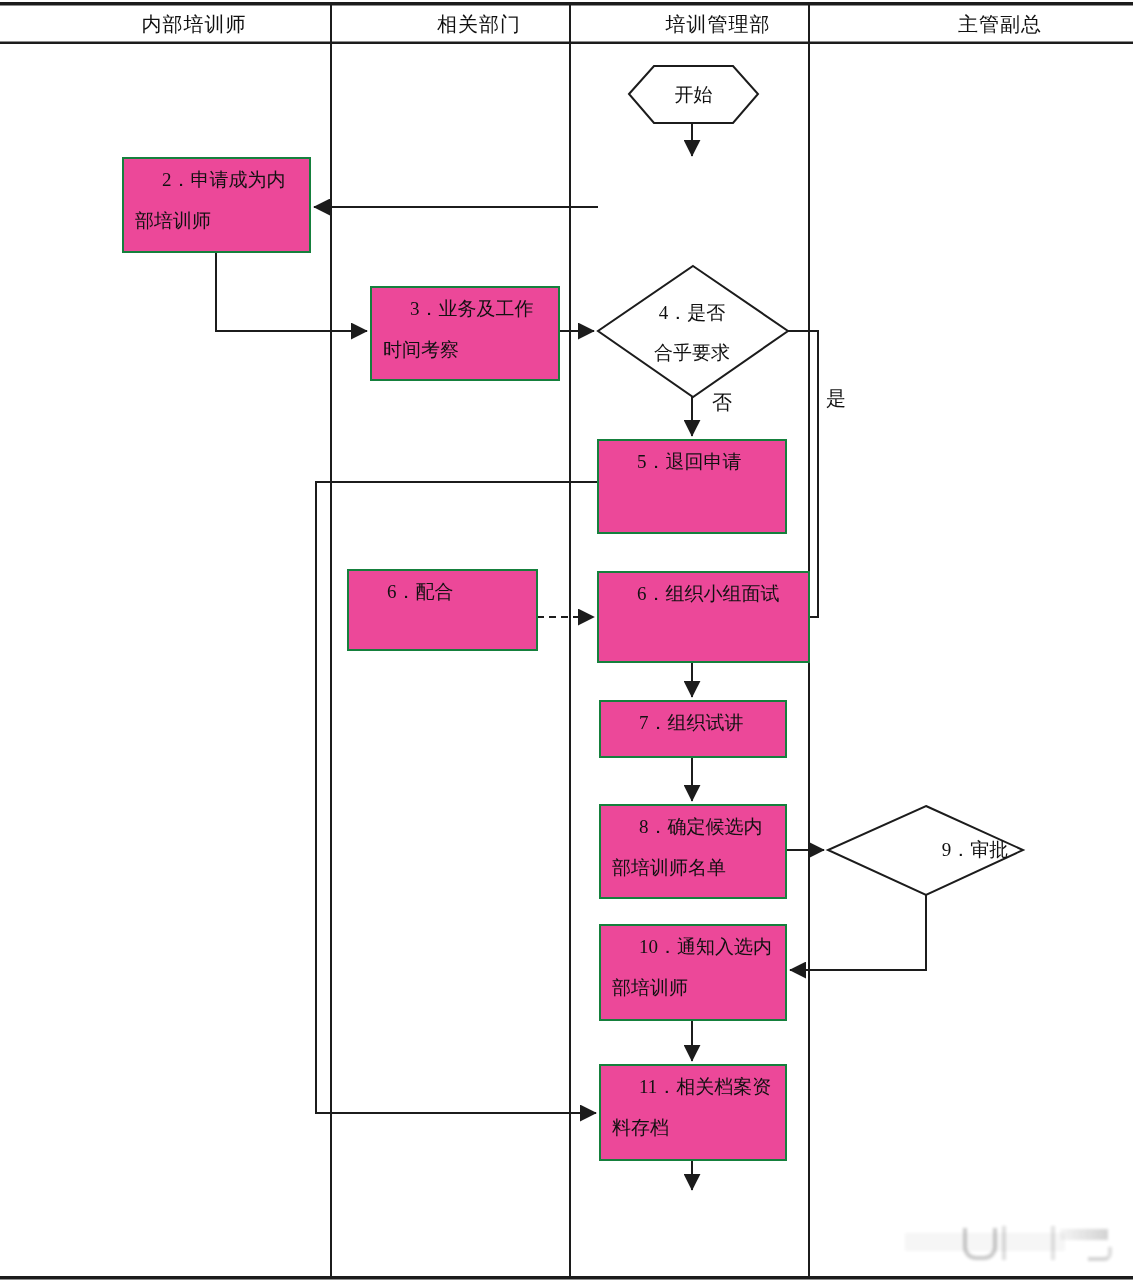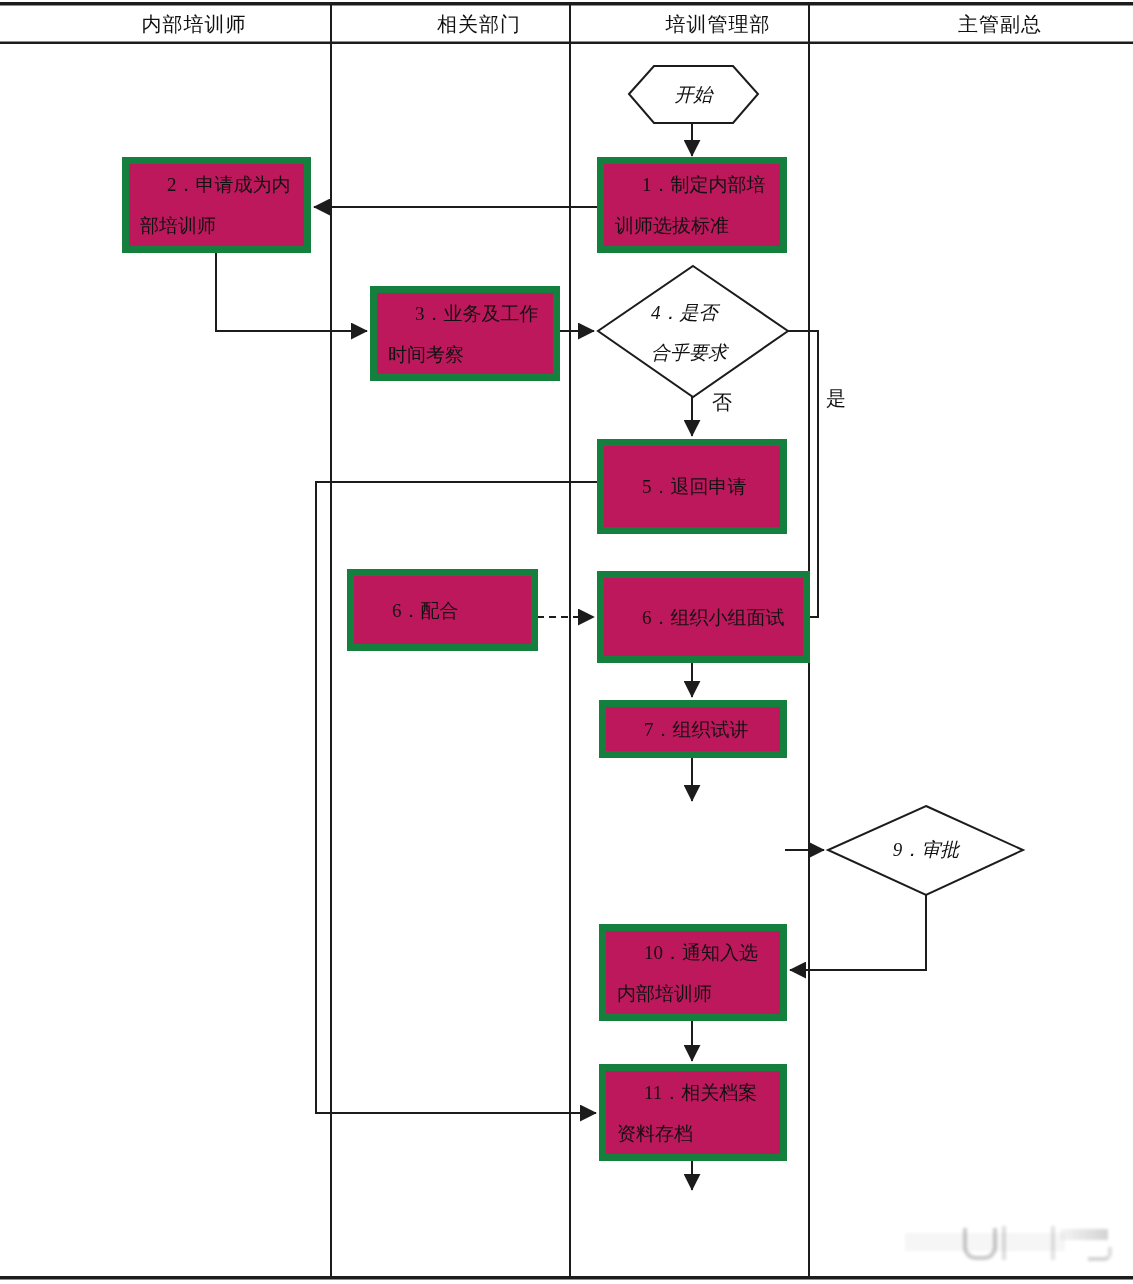--- a/index.html
+++ b/index.html
@@ -7,28 +7,28 @@
     position:relative;width:1133px;height:1284px;background:#ffffff;
     font-family:"Liberation Serif","DejaVu Serif",serif;color:#111111;
     overflow:hidden;
   }
   .layer{position:absolute;left:0;top:0;}
   .lane-header{
     position:absolute;top:9px;height:30px;display:flex;align-items:center;justify-content:center;
     font-size:20px;letter-spacing:1px;padding-left:29px;
   }
   .node{
-    position:absolute;border:7px solid #15803d;background:#be185d;box-sizing:border-box;
-    display:flex;align-items:center;font-size:19px;line-height:41px;
+    position:absolute;border:2px solid #15803d;background:#ec4899;box-sizing:border-box;
+    display:flex;align-items:flex-start;font-size:19px;line-height:41px;
   }
   .node .txt{width:100%;padding:0 11px;text-indent:27px;text-align:left;}
   .node .txt.nowrap{white-space:nowrap;}
   .shape-label{
-    position:absolute;display:flex;align-items:center;justify-content:center;text-align:left;
-    font-size:19px;line-height:40px;background:transparent;font-style:italic;
+    position:absolute;display:flex;align-items:center;justify-content:center;text-align:center;
+    font-size:19px;line-height:40px;background:transparent;
   }
   .stadium{border-radius:30px;justify-content:center;}
   .stadium .txt{text-indent:0;text-align:center;}
   .edge-label{position:absolute;font-size:20px;}
   
   .wm{position:absolute;filter:blur(1.5px);opacity:.45;}
   .wm-bar{left:905px;top:1233px;width:160px;height:18px;background:rgba(60,60,60,.10);}
   .wm-u{left:963px;top:1228px;width:26px;height:28px;border:4px solid rgba(40,40,40,.55);
         border-top:none;border-radius:0 0 13px 13px;background:transparent;}
   .wm-t1{left:1002px;top:1226px;width:4px;height:34px;background:rgba(40,40,40,.35);}
@@ -83,42 +83,42 @@
     </g>
   </svg>
 
   <div class="lane-header" style="left:0;width:330px;">内部培训师</div>
   <div class="lane-header" style="left:331px;width:238px;">相关部门</div>
   <div class="lane-header" style="left:570px;width:238px;">培训管理部</div>
   <div class="lane-header" style="left:809px;width:324px;">主管副总</div>
 
   <div class="shape-label" style="left:629px;top:80px;width:129px;height:30px;">开始</div>
   <div class="shape-label" style="left:651px;top:293px;width:82px;height:80px;">4．是否合乎要求</div>
-  <div class="shape-label" style="left:856px;top:835px;width:140px;height:30px;">9．审批</div>
+  <div class="shape-label" style="left:905px;top:835px;width:140px;height:30px;">9．审批</div>
 
-  <div class="node" style="left:597px;top:157px;width:190px;height:96px;">
-    <div class="txt">1．制定内部培训师选拔标准</div>
-  </div>
   <div class="node" style="left:122px;top:157px;width:189px;height:96px;">
     <div class="txt">2．申请成为内部培训师</div>
   </div>
   <div class="node" style="left:370px;top:286px;width:190px;height:95px;">
     <div class="txt">3．业务及工作时间考察</div>
   </div>
   <div class="node" style="left:597px;top:439px;width:190px;height:95px;">
     <div class="txt nowrap">5．退回申请</div>
   </div>
   <div class="node" style="left:347px;top:569px;width:191px;height:82px;">
     <div class="txt nowrap">6．配合</div>
   </div>
   <div class="node" style="left:597px;top:571px;width:213px;height:92px;">
     <div class="txt nowrap">6．组织小组面试</div>
   </div>
   <div class="node" style="left:599px;top:700px;width:188px;height:58px;">
     <div class="txt nowrap">7．组织试讲</div>
+  </div>
+  <div class="node" style="left:599px;top:804px;width:188px;height:95px;">
+    <div class="txt">8．确定候选内部培训师名单</div>
   </div>
   <div class="node" style="left:599px;top:924px;width:188px;height:97px;">
     <div class="txt">10．通知入选内部培训师</div>
   </div>
   <div class="node" style="left:599px;top:1064px;width:188px;height:97px;">
     <div class="txt">11．相关档案资料存档</div>
   </div>
 
   <div class="edge-label" style="left:712px;top:389px;">否</div>
   <div class="edge-label" style="left:826px;top:385px;">是</div>

